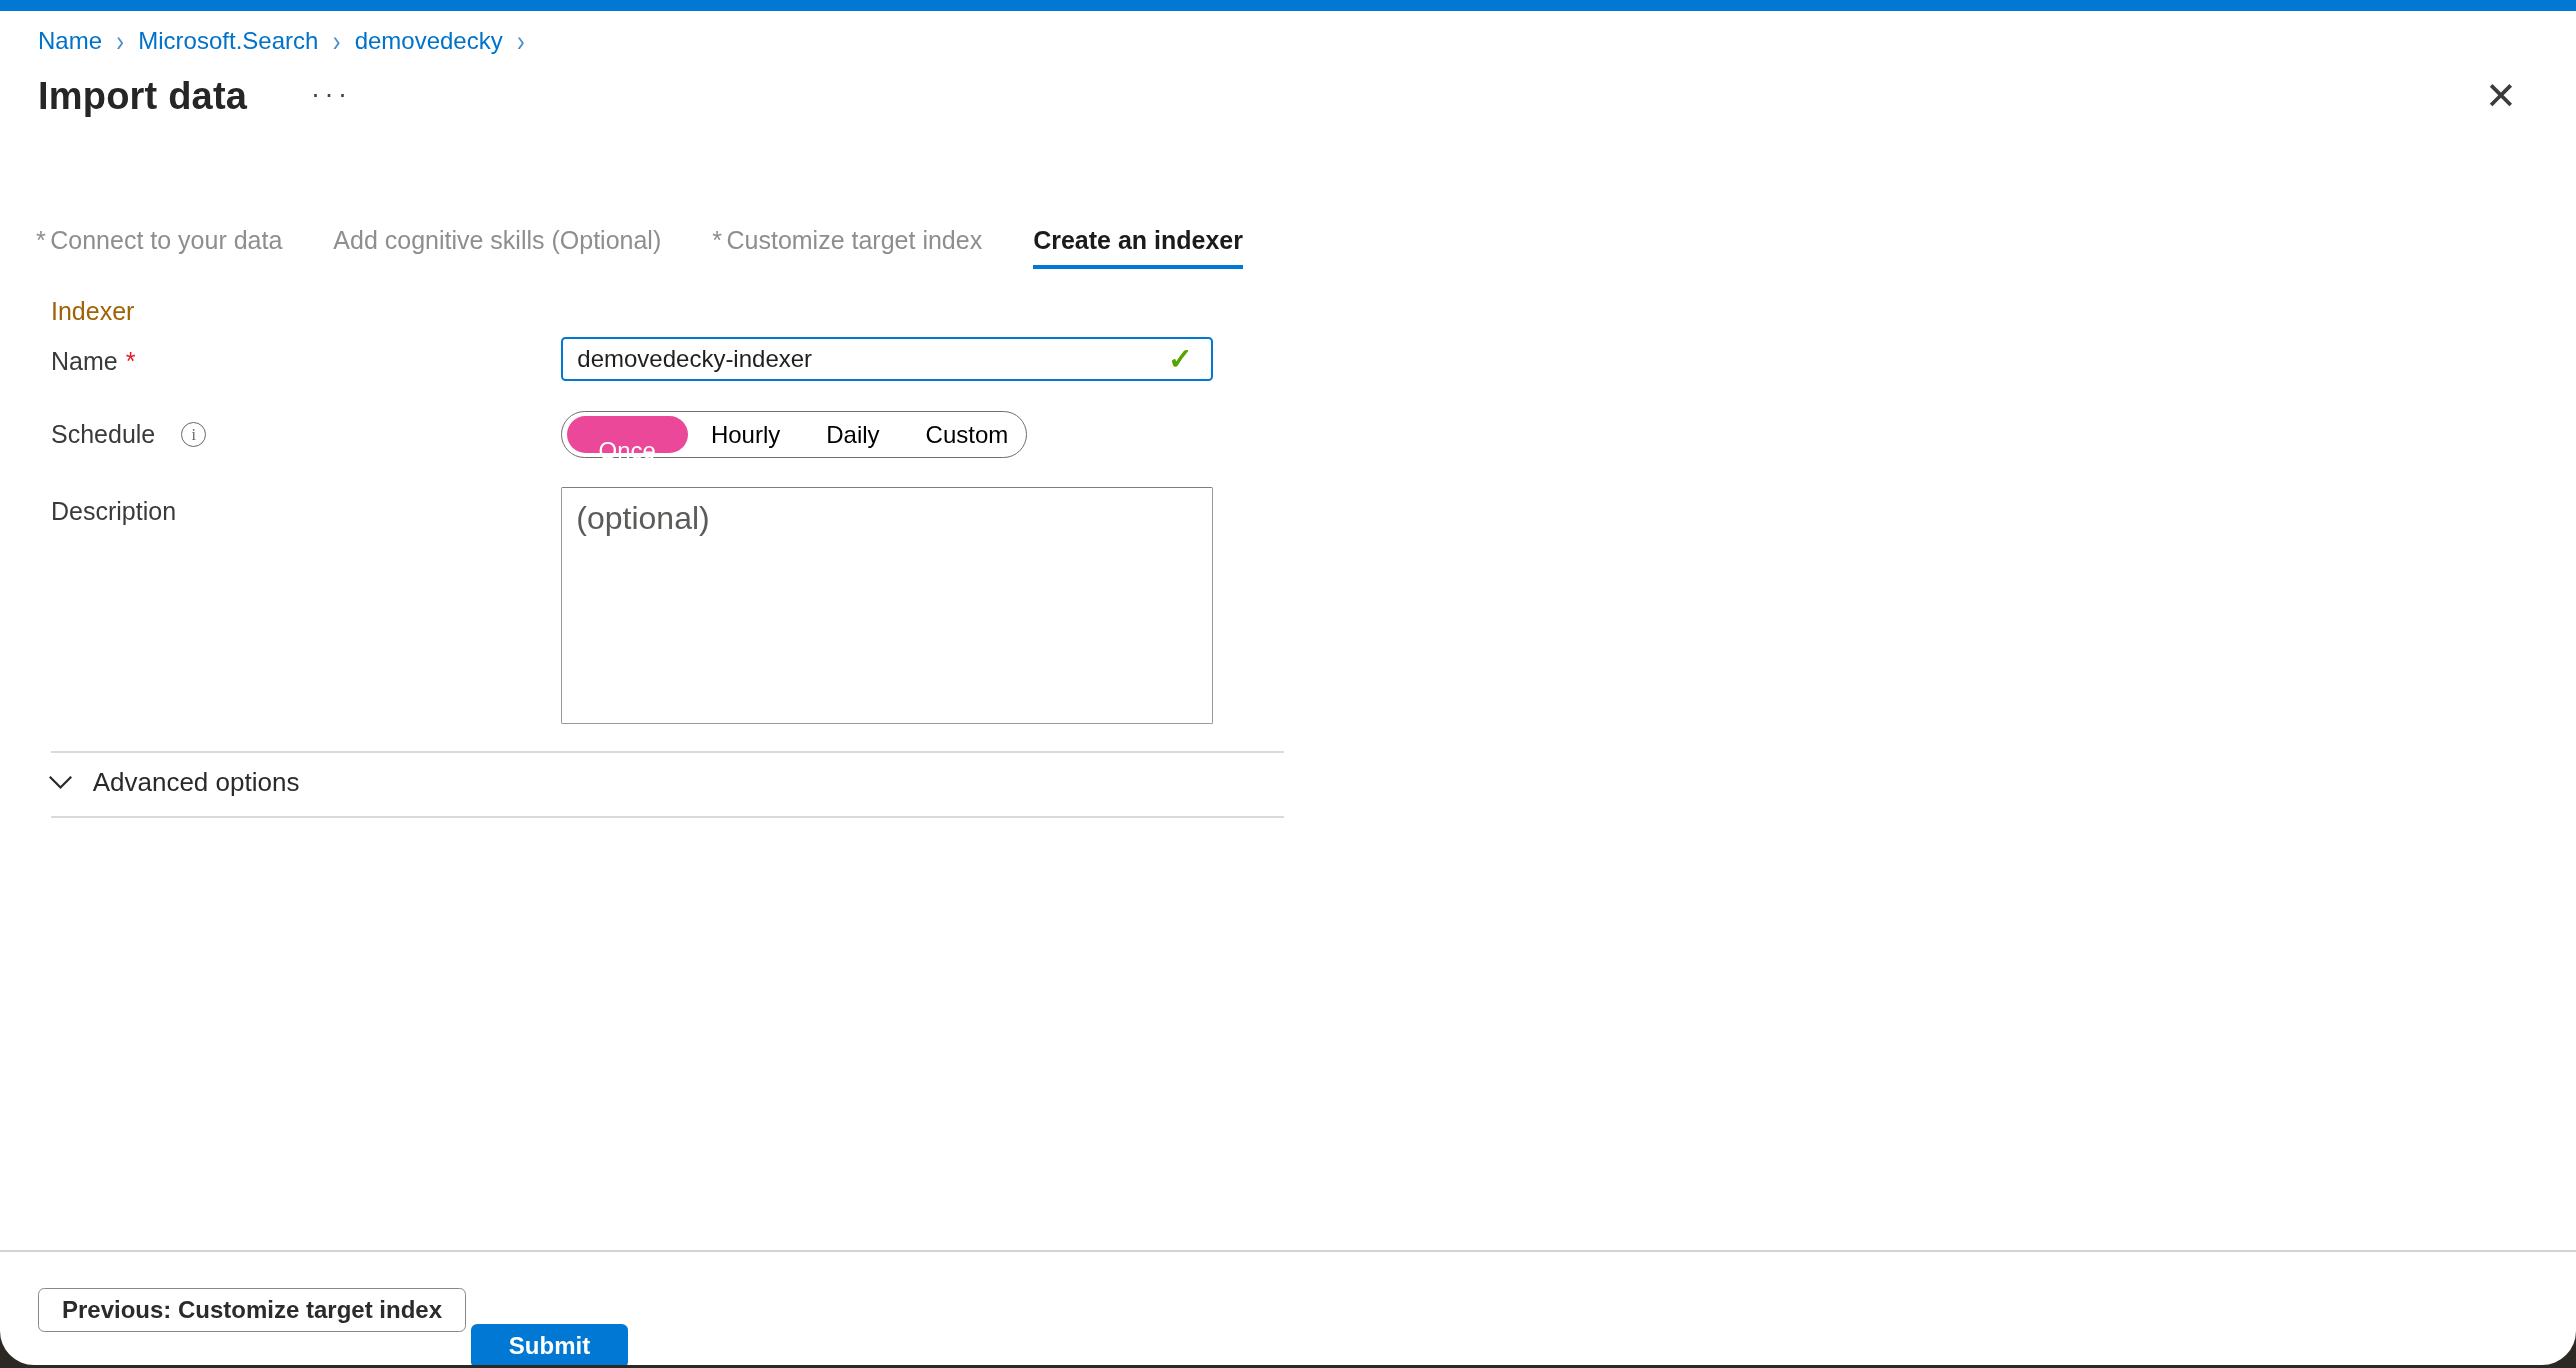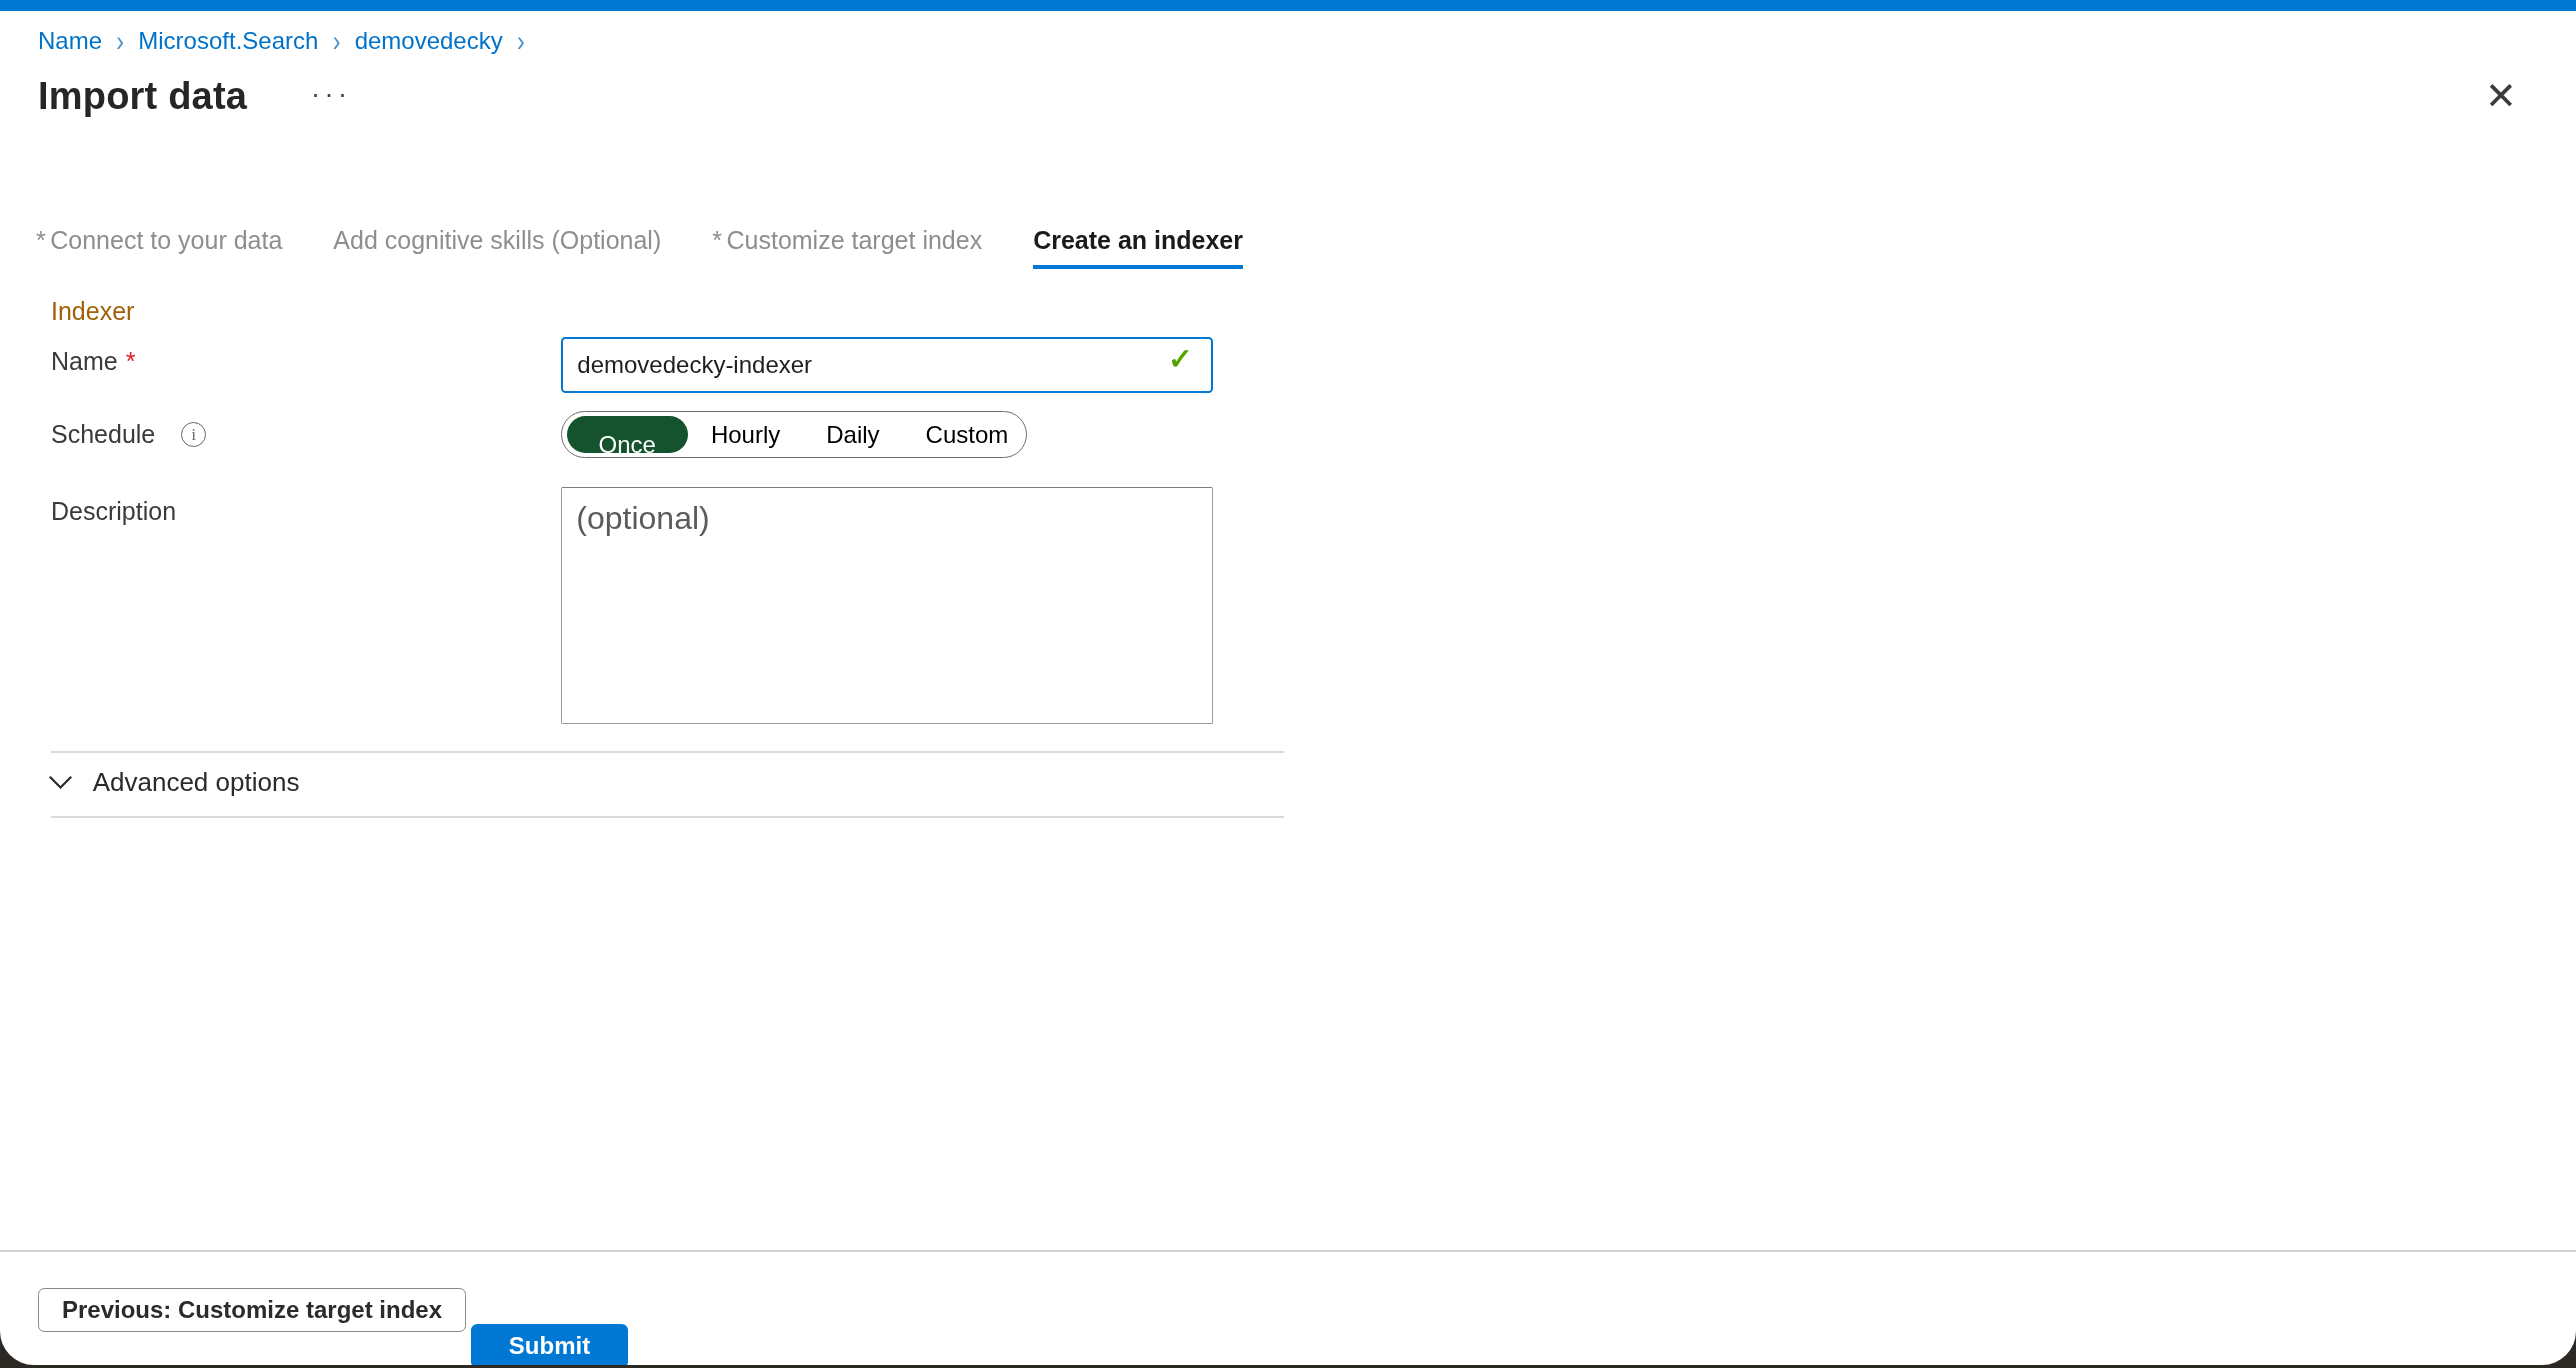--- a/index.html
+++ b/index.html
@@ -33,21 +33,21 @@
 
   
   .section-title { position:absolute; left:51px; top:297px; font-size:25px; color:#a16207; }
   .field-label { position:absolute; left:51px; font-size:25px; color:#3b3a39; display:flex; align-items:center; }
   .label-name { top:347px; }
   .label-schedule { top:420px; gap:26px; }
   .label-description { top:497px; }
   .req-star { color:#e01b2c; margin-left:8px; font-size:25px; }
 
   .name-input {
-    position:absolute; left:561px; top:337px; width:652px; height:56px;
+    position:absolute; left:561px; top:337px; width:652px; height:44px;
     border:2.7px solid #0078d4; border-radius:4.5px; background:#fff;
     font-family:"Liberation Sans", sans-serif; font-size:24px; color:#1f1f1f;
     padding:0 55px 0 14.3px; outline:none;
   }
   .valid-check { position:absolute; left:1168px; top:342px; font-size:29.5px; color:#57a300; font-weight:700; }
 
   .info-icon {
     width:25px; height:25px; border:1.8px solid #666; border-radius:50%;
     display:inline-flex; align-items:center; justify-content:center;
     font-size:16px; color:#666; font-family:"Liberation Serif", serif; cursor:pointer;
@@ -55,21 +55,21 @@
 
   .schedule-group {
     position:absolute; left:561px; top:411px; width:466px; height:47px;
     border:1.8px solid #6e6e6e; border-radius:25px; background:#fff;
     display:flex; align-items:center; padding:0 4.5px; justify-content:space-between;
   }
   .schedule-option {
     font-size:24px; color:#000000; padding:0 23px; height:37px; line-height:37px;
     border-radius:19.7px; cursor:pointer; white-space:nowrap;
   }
-  .schedule-option.selected { background:#14532d; color:#ffffff; padding:10px 32px; }
+  .schedule-option.selected { background:#ec4899; color:#ffffff; padding:16px 32px; }
 
   .description-textarea {
     position:absolute; left:561px; top:487px; width:652px; height:237px;
     border:1.8px solid #999; border-top-color:#7e7e7e; border-radius:1.8px;
     font-family:"Liberation Sans", sans-serif; font-size:32px; color:#1f1f1f;
     padding:11.6px 14.3px; resize:none; outline:none;
   }
   .description-textarea::placeholder { color:#5c5b59; }
 
   .divider { position:absolute; height:1.8px; background:#dadada; }

